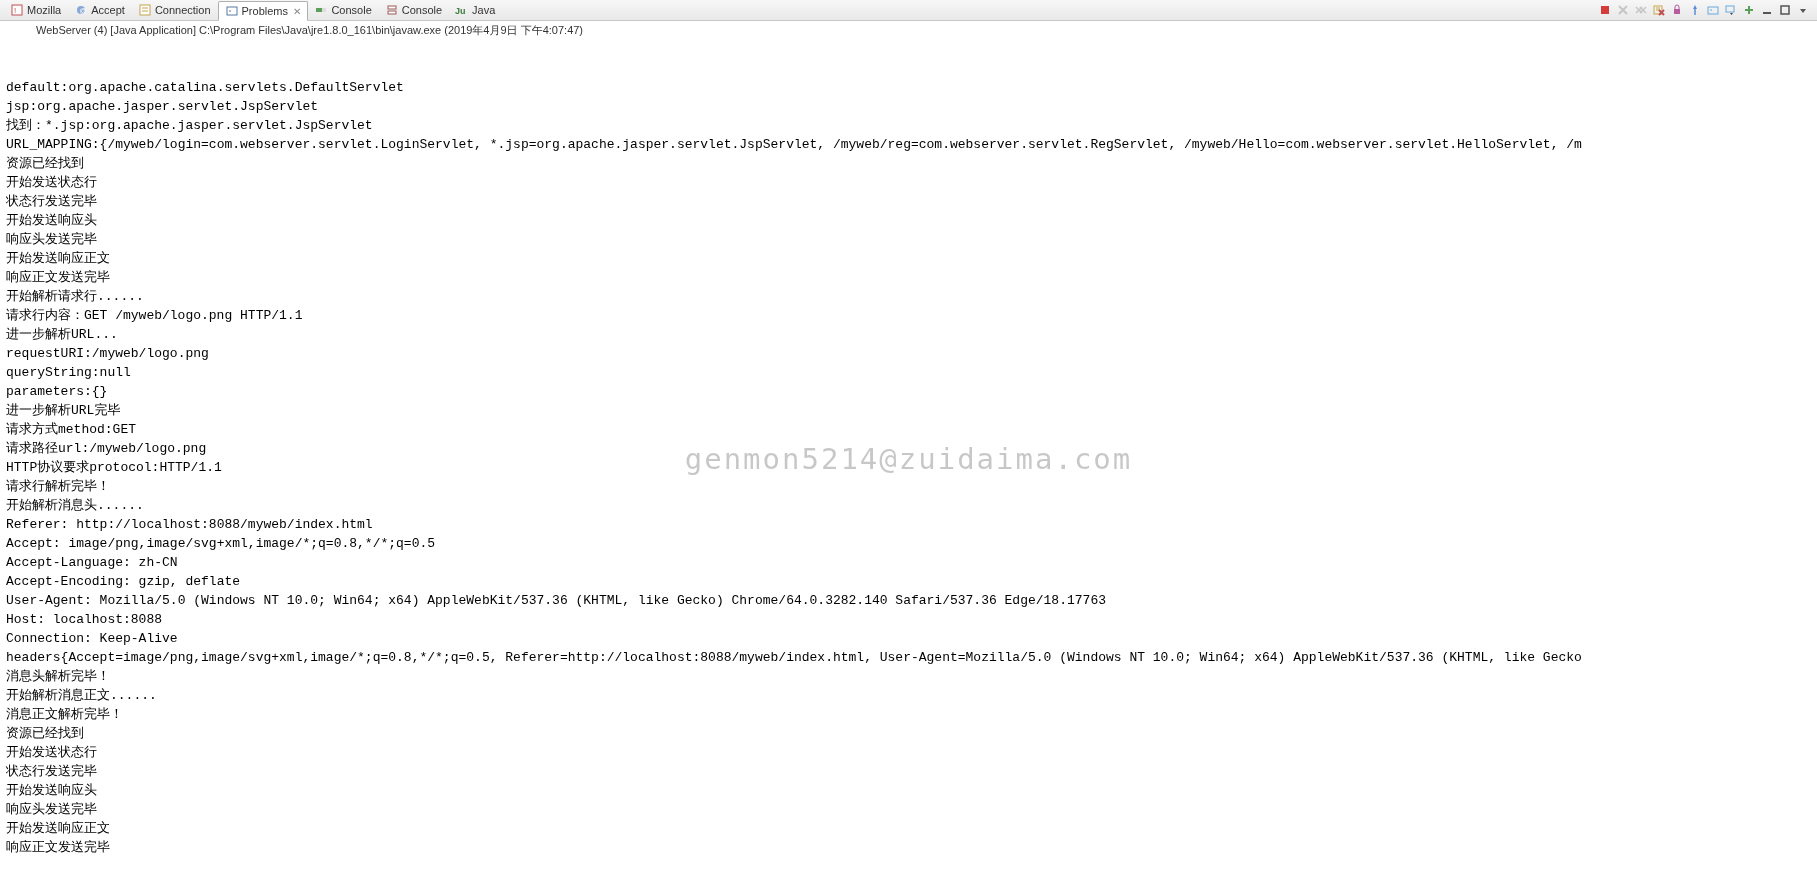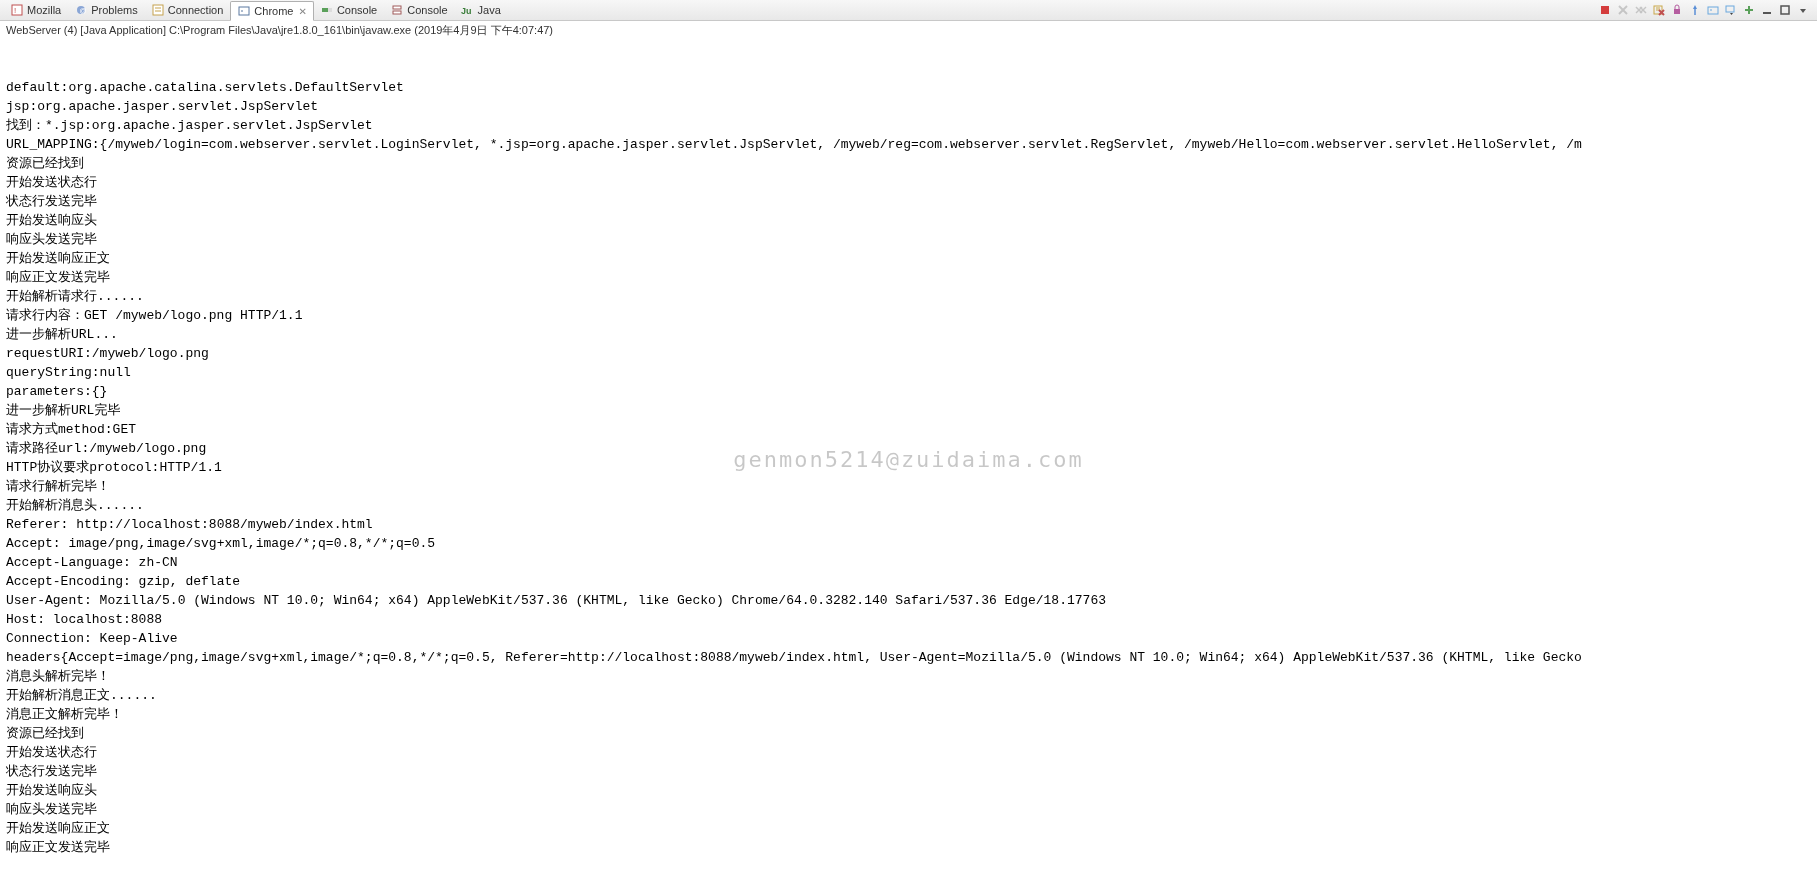--- a/index.html
+++ b/index.html
@@ -79,20 +79,21 @@
     border-radius: 2px;
   }
   .tbtn svg { display:block; }
   .tbtn.disabled { opacity: .4; cursor: default; }
   
   .infobar {
     padding: 2px 6px;
     font-size: 11px;
     font-family: "Segoe UI", Tahoma, sans-serif;
     color: #333;
+    margin-left: 30px;
   }
   .infobar span.app { font-weight: normal; }
   
   .console {
     flex: 1;
     overflow: hidden;
     white-space: pre;
     padding: 0 6px 6px 6px;
     font-family: Consolas, "Courier New", monospace;
     font-size: 13px;
@@ -100,21 +101,21 @@
     color: #000;
     position: relative;
   }
   .watermark {
     position: absolute;
     left: 50%;
     top: 50%;
     transform: translate(-50%, -50%);
     color: rgba(0,0,0,0.22);
     font-family: Consolas, monospace;
-    font-size: 22px;
+    font-size: 29px;
     letter-spacing: 2px;
     pointer-events: none;
   }
   
   .ic-problems svg rect { fill:#fff; stroke:#c05050; }
   .ic-problems svg text { fill:#c05050; }
   .ic-javadoc svg circle { fill:#8aa6d6; }
   .ic-decl svg rect { fill:#fff; stroke:#c5a24e; }
   .ic-console svg rect { fill:#fff; stroke:#5a78a0; }
   .ic-progress svg rect.bar { fill:#5aa05a; }
@@ -138,42 +139,42 @@
       <span>Mozilla</span>
     </div>
 
     <div class="tab">
       <span class="tab-icon ic-javadoc">
         <svg width="12" height="12">
             <circle cx="6" cy="6" r="4"></circle>
             <text x="4.5" y="9" font-size="7" fill="#fff">@</text>
           </svg>
       </span>
-      <span>Problems</span>
+      <span>Accept</span>
     </div>
 
     <div class="tab">
       <span class="tab-icon ic-decl">
         <svg width="12" height="12">
             <rect x="1" y="1" width="10" height="10" stroke-width="1"></rect>
             <line x1="3" y1="4" x2="9" y2="4" stroke="#c5a24e"></line>
             <line x1="3" y1="7" x2="9" y2="7" stroke="#c5a24e"></line>
           </svg>
       </span>
       <span>Connection</span>
     </div>
 
     <div class="tab active">
       <span class="tab-icon ic-console">
         <svg width="12" height="12">
             <rect x="1" y="2" width="10" height="8" stroke-width="1"></rect>
             <line x1="3" y1="6" x2="5" y2="6" stroke="#5a78a0"></line>
           </svg>
       </span>
-      <span>Chrome</span>
+      <span>Problems</span>
       <span class="tab-close">✕</span>
     </div>
 
     <div class="tab">
       <span class="tab-icon ic-progress">
         <svg width="12" height="12">
             <rect x="1" y="4" width="10" height="4" fill="#ddd"></rect>
             <rect class="bar" x="1" y="4" width="6" height="4"></rect>
           </svg>
       </span>

